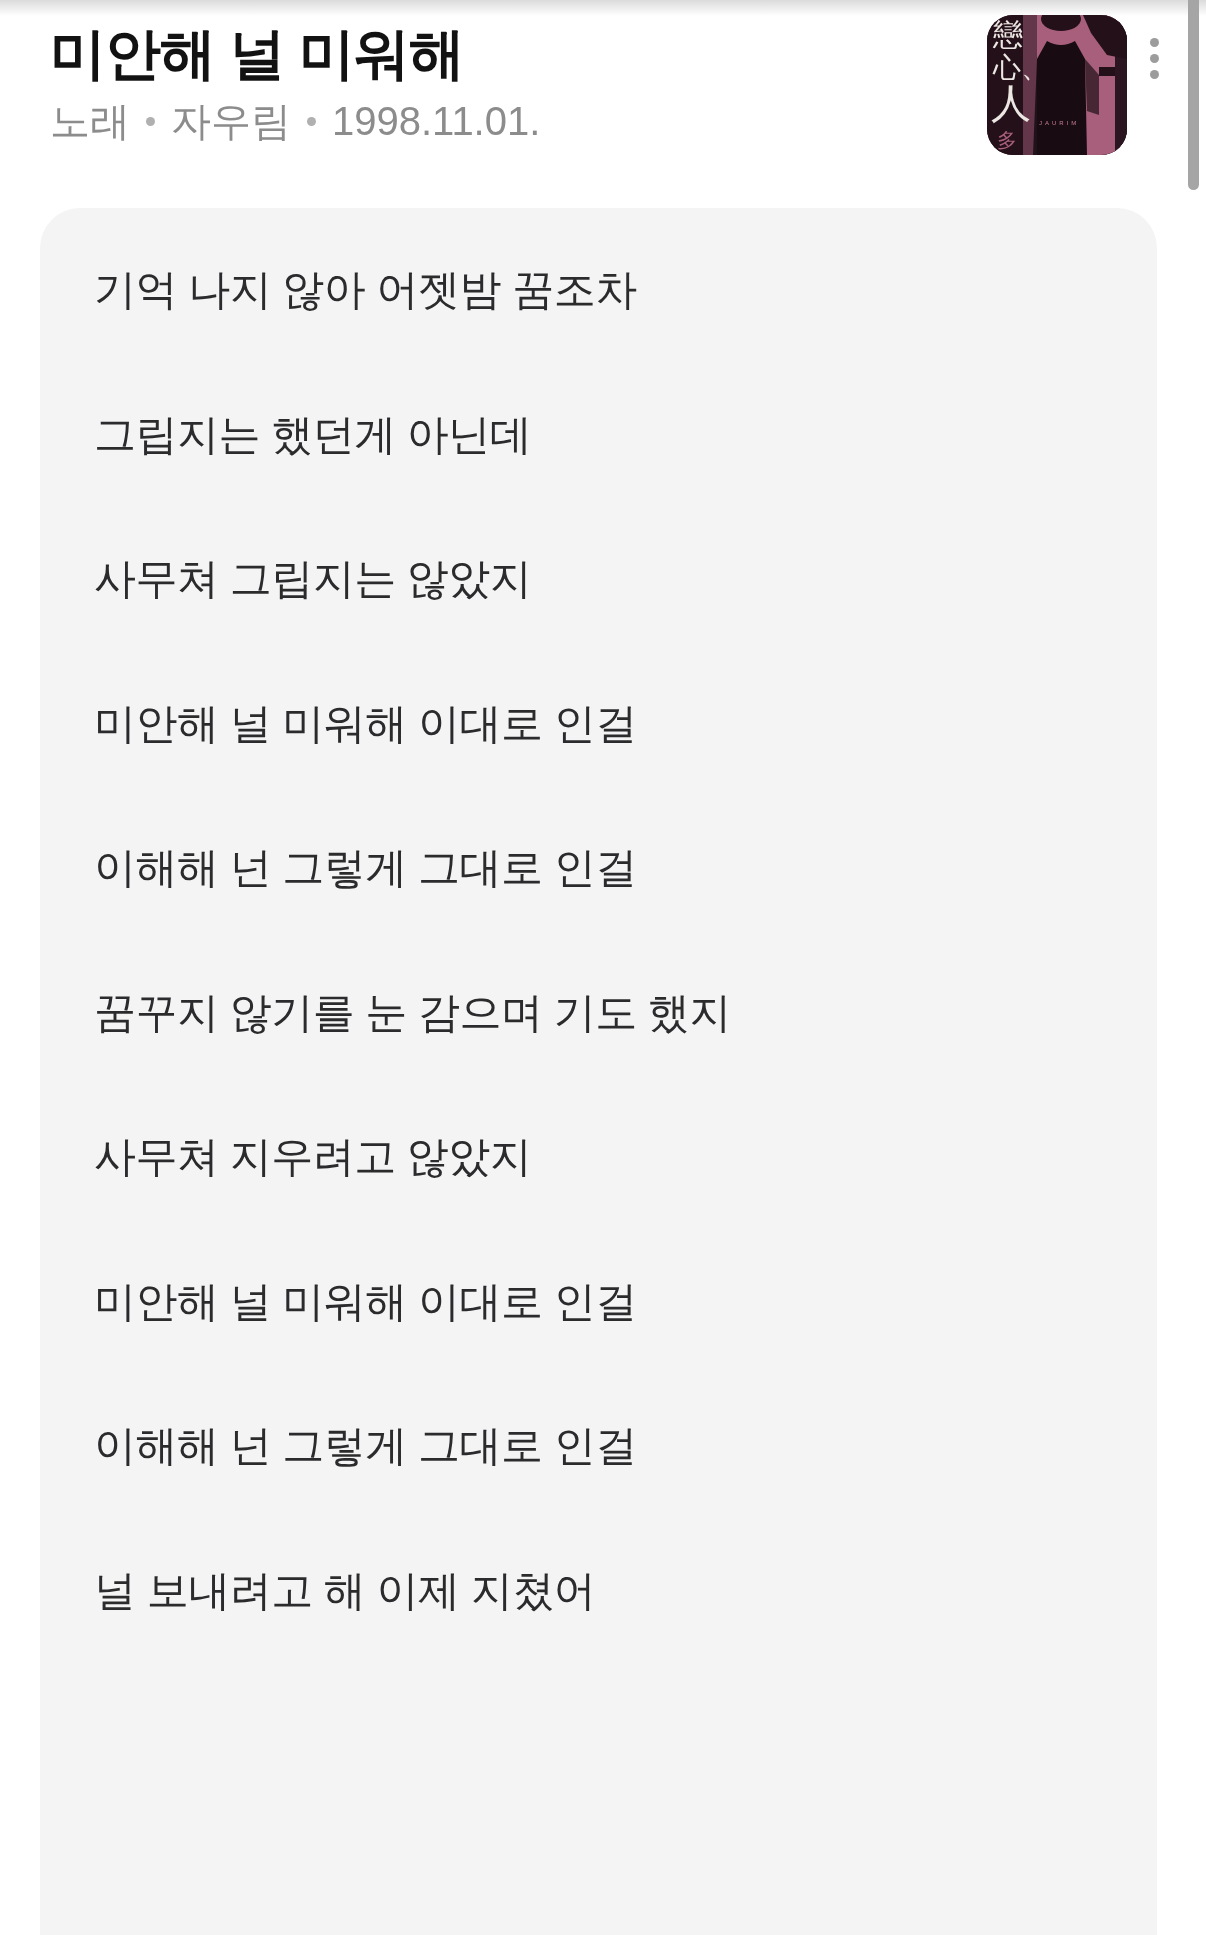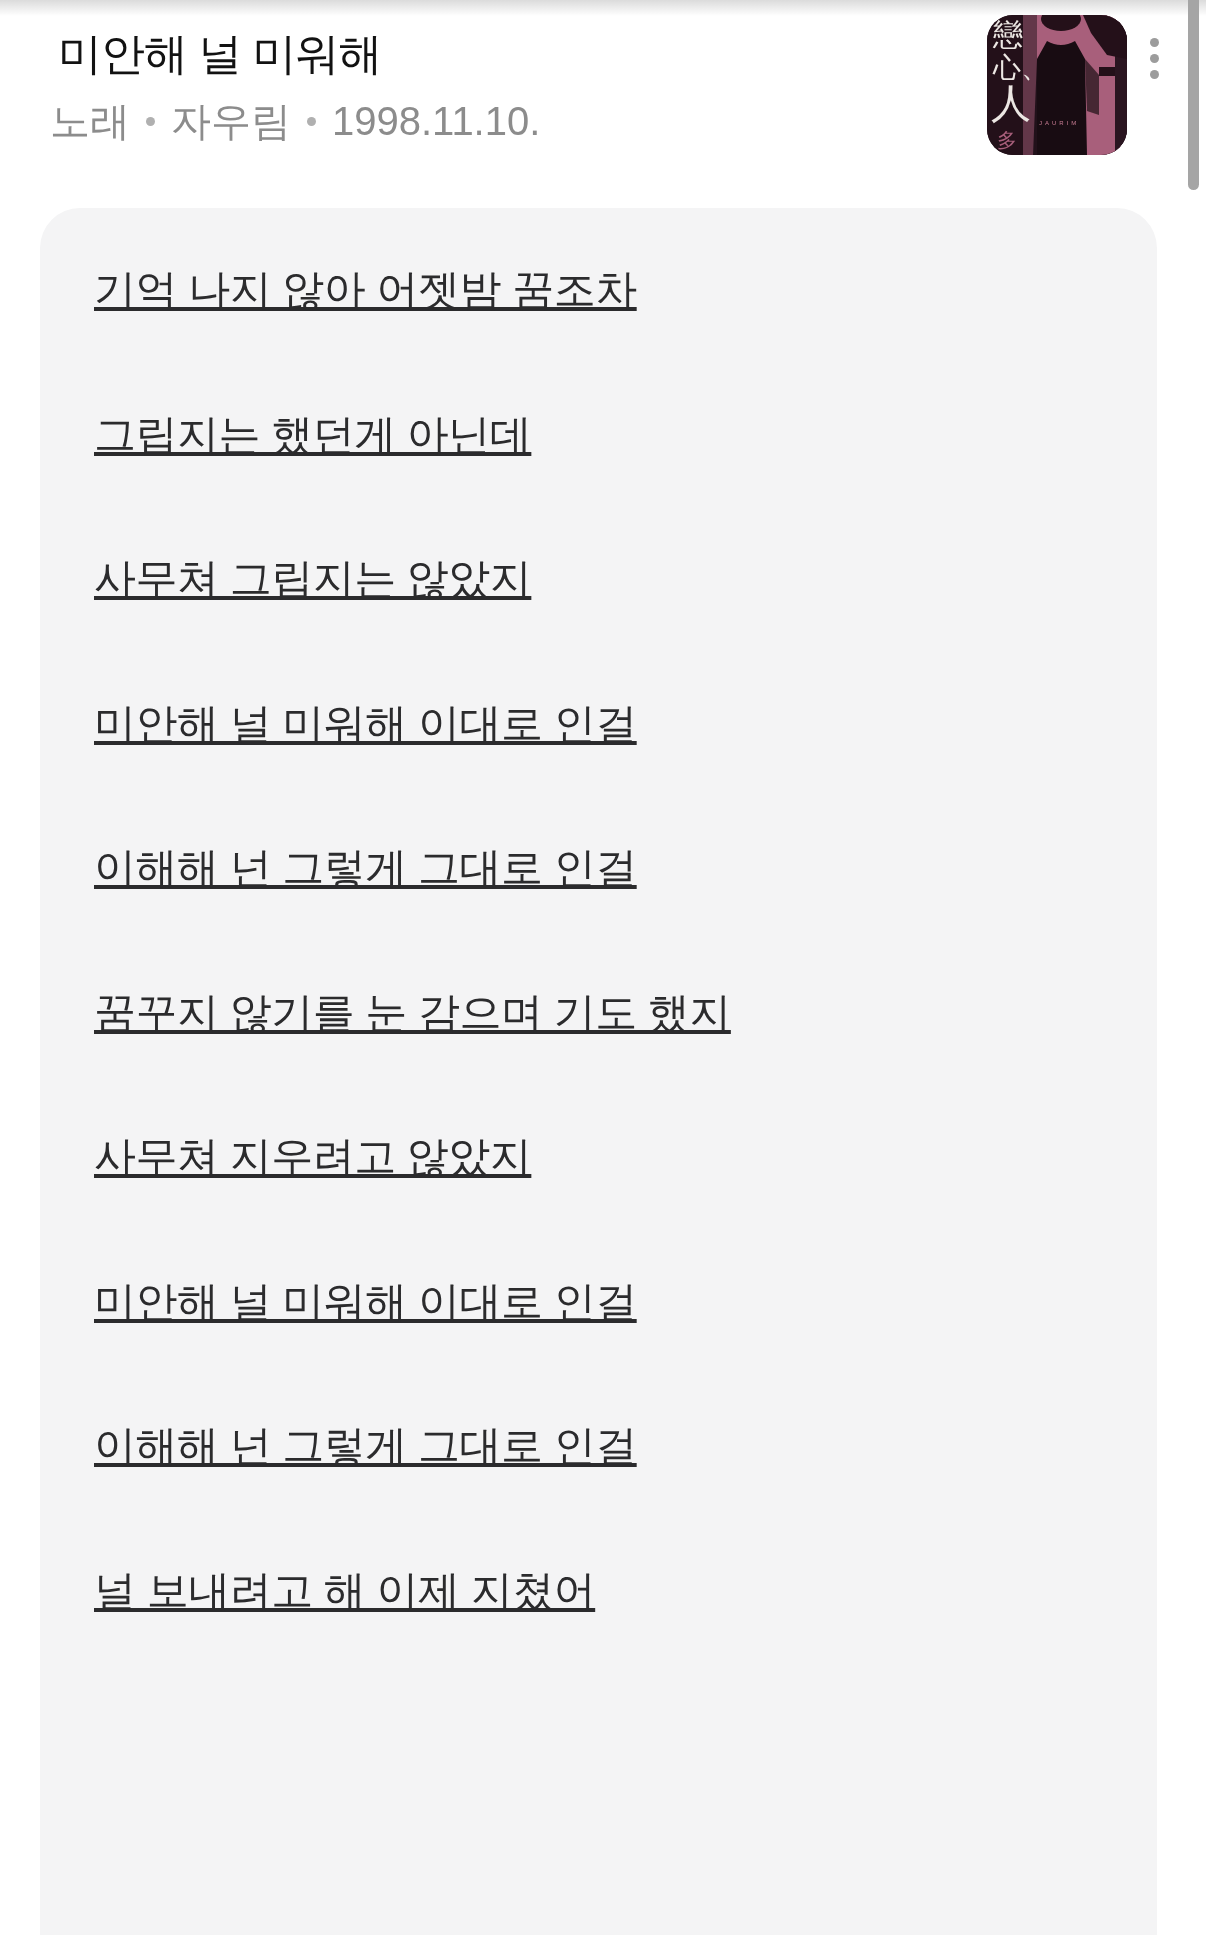--- a/index.html
+++ b/index.html
@@ -13,22 +13,22 @@
     background:var(--page-bg);
     font-family:"Liberation Sans","DejaVu Sans",sans-serif;
     position:relative;
   }
   .top-shadow{
     position:absolute;left:0;top:0;width:1206px;height:16px;
     background:linear-gradient(180deg,rgba(0,0,0,0.14),rgba(0,0,0,0));
   }
   .header{position:absolute;left:50px;top:22px;width:920px;}
   .page-title{
-    font-size:44px;font-weight:400;color:var(--title-text);
-    letter-spacing:-1px;line-height:64px;white-space:nowrap;margin-left:8px;
+    font-size:56px;font-weight:700;color:var(--title-text);
+    letter-spacing:-1px;line-height:64px;white-space:nowrap;
   }
   .meta-row{
     margin-top:12px;display:flex;align-items:center;
     font-size:40px;color:var(--meta-text);line-height:46px;white-space:nowrap;
   }
   .meta-dot{
     width:9px;height:9px;border-radius:50%;background:#b0b0b0;
     display:inline-block;margin:0 16px;flex:0 0 auto;
   }
   .album-art{
@@ -49,36 +49,36 @@
     position:absolute;left:1188px;top:-8px;width:11px;height:198px;
     border-radius:6px;background:var(--scrollbar);
   }
   .lyrics-panel{
     position:absolute;left:40px;top:208px;width:1117px;height:1780px;
     background:var(--panel-bg);border-radius:40px;
     padding:10px 40px 0 54px;
   }
   .lyric-line{
     font-size:42px;line-height:144.5px;color:var(--lyrics-text);
-    letter-spacing:-0.5px;white-space:nowrap;text-decoration:underline;
+    letter-spacing:-0.5px;white-space:nowrap;
   }
 </style>
 </head>
 <body>
 
 <div class="top-shadow"></div>
 
 <div class="header">
   <h1 class="page-title">미안해 널 미워해</h1>
   <div class="meta-row">
     <span>노래</span>
     <span class="meta-dot"></span>
     <span>자우림</span>
     <span class="meta-dot"></span>
-    <span>1998.11.10.</span>
+    <span>1998.11.01.</span>
   </div>
 </div>
 
 <button class="album-art">
   <svg width="140" height="140" viewBox="0 0 140 140" xmlns="http://www.w3.org/2000/svg">
     <rect x="0" y="0" width="140" height="140" fill="#231019"></rect>
     <rect x="36" y="0" width="98" height="140" fill="#a85f7b"></rect>
     <rect x="128" y="0" width="12" height="140" fill="#2a1520"></rect>
     <path d="M96,0 L140,0 L140,44 L120,40 L104,18 Z" fill="#241019"></path>
     <ellipse cx="74" cy="4" rx="20" ry="12" fill="#241019"></ellipse>

